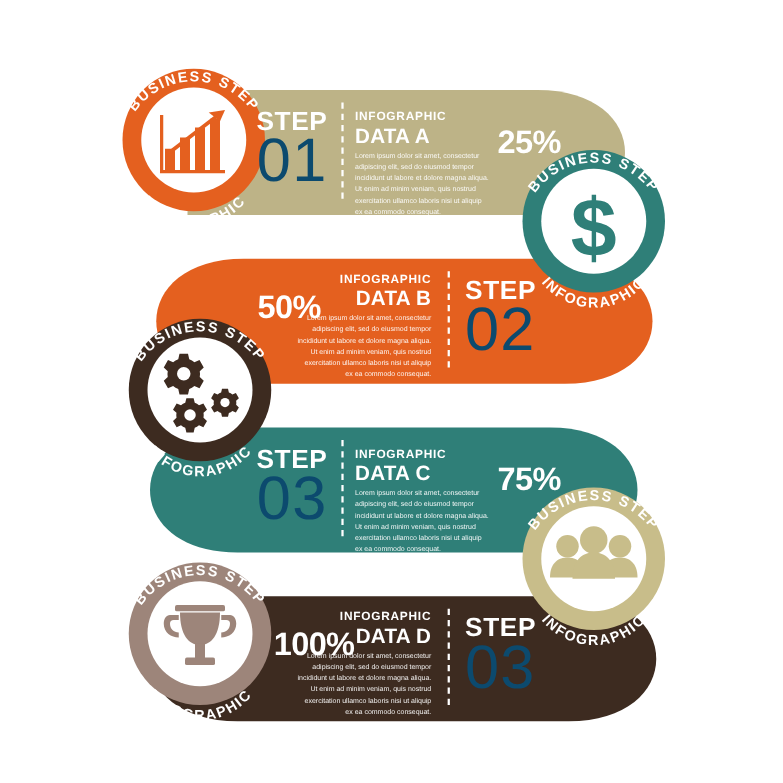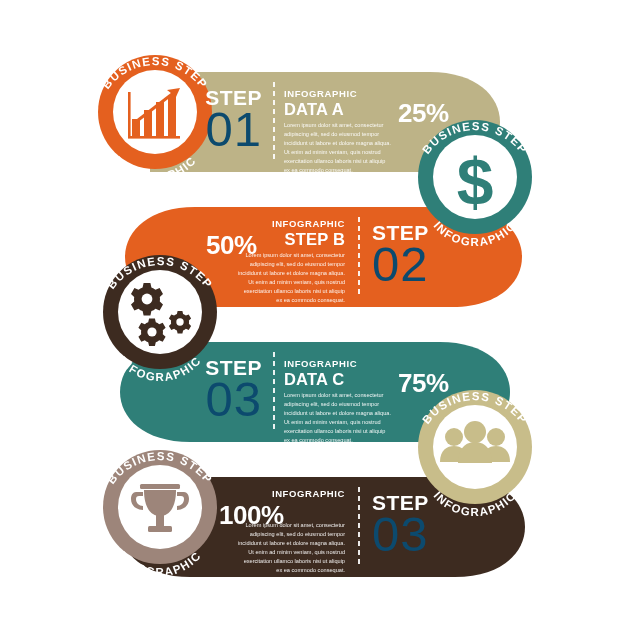--- a/index.html
+++ b/index.html
@@ -238,33 +238,34 @@
 
     <div class="el lbl-step ra" style="left:192px;top:87px;width:70px;">STEP</div>
     <div class="el lbl-num ra" style="left:192px;top:105px;width:70px;">01</div>
     <div class="el lbl-info la" style="left:284px;top:89px;">INFOGRAPHIC</div>
     <div class="el lbl-data la" style="left:284px;top:101px;">DATA A</div>
     <div class="el lbl-body la" style="left:284px;top:121px;">Lorem ipsum dolor sit amet, consectetur adipiscing elit, sed do eiusmod tempor incididunt ut labore et dolore magna aliqua. Ut enim ad minim veniam, quis nostrud exercitation ullamco laboris nisi ut aliquip ex ea commodo consequat.</div>
     <div class="el lbl-pct la" style="left:398px;top:100px;">25%</div>
 
     <div class="el lbl-pct la" style="left:206px;top:232px;">50%</div>
     <div class="el lbl-info ra" style="left:237px;top:219px;width:108px;">INFOGRAPHIC</div>
-    <div class="el lbl-data ra" style="left:237px;top:231px;width:108px;">STEP B</div>
+    <div class="el lbl-data ra" style="left:237px;top:231px;width:108px;">DATA B</div>
     <div class="el lbl-body ra" style="left:237px;top:251px;">Lorem ipsum dolor sit amet, consectetur adipiscing elit, sed do eiusmod tempor incididunt ut labore et dolore magna aliqua. Ut enim ad minim veniam, quis nostrud exercitation ullamco laboris nisi ut aliquip ex ea commodo consequat.</div>
     <div class="el lbl-step la" style="left:372px;top:222px;width:70px;">STEP</div>
     <div class="el lbl-num la" style="left:372px;top:240px;width:70px;">02</div>
 
     <div class="el lbl-step ra" style="left:192px;top:357px;width:70px;">STEP</div>
     <div class="el lbl-num ra" style="left:192px;top:375px;width:70px;">03</div>
     <div class="el lbl-info la" style="left:284px;top:359px;">INFOGRAPHIC</div>
     <div class="el lbl-data la" style="left:284px;top:371px;">DATA C</div>
     <div class="el lbl-body la" style="left:284px;top:391px;">Lorem ipsum dolor sit amet, consectetur adipiscing elit, sed do eiusmod tempor incididunt ut labore et dolore magna aliqua. Ut enim ad minim veniam, quis nostrud exercitation ullamco laboris nisi ut aliquip ex ea commodo consequat.</div>
     <div class="el lbl-pct la" style="left:398px;top:370px;">75%</div>
 
     <div class="el lbl-pct la" style="left:219px;top:502px;">100%</div>
     <div class="el lbl-info ra" style="left:237px;top:489px;width:108px;">INFOGRAPHIC</div>
+    <div class="el lbl-data ra" style="left:237px;top:501px;width:108px;">DATA D</div>
     <div class="el lbl-body ra" style="left:237px;top:521px;">Lorem ipsum dolor sit amet, consectetur adipiscing elit, sed do eiusmod tempor incididunt ut labore et dolore magna aliqua. Ut enim ad minim veniam, quis nostrud exercitation ullamco laboris nisi ut aliquip ex ea commodo consequat.</div>
     <div class="el lbl-step la" style="left:372px;top:492px;width:70px;">STEP</div>
     <div class="el lbl-num la" style="left:372px;top:510px;width:70px;">03</div>
   </div>
 
 
 </div>
 
 </body></html>

